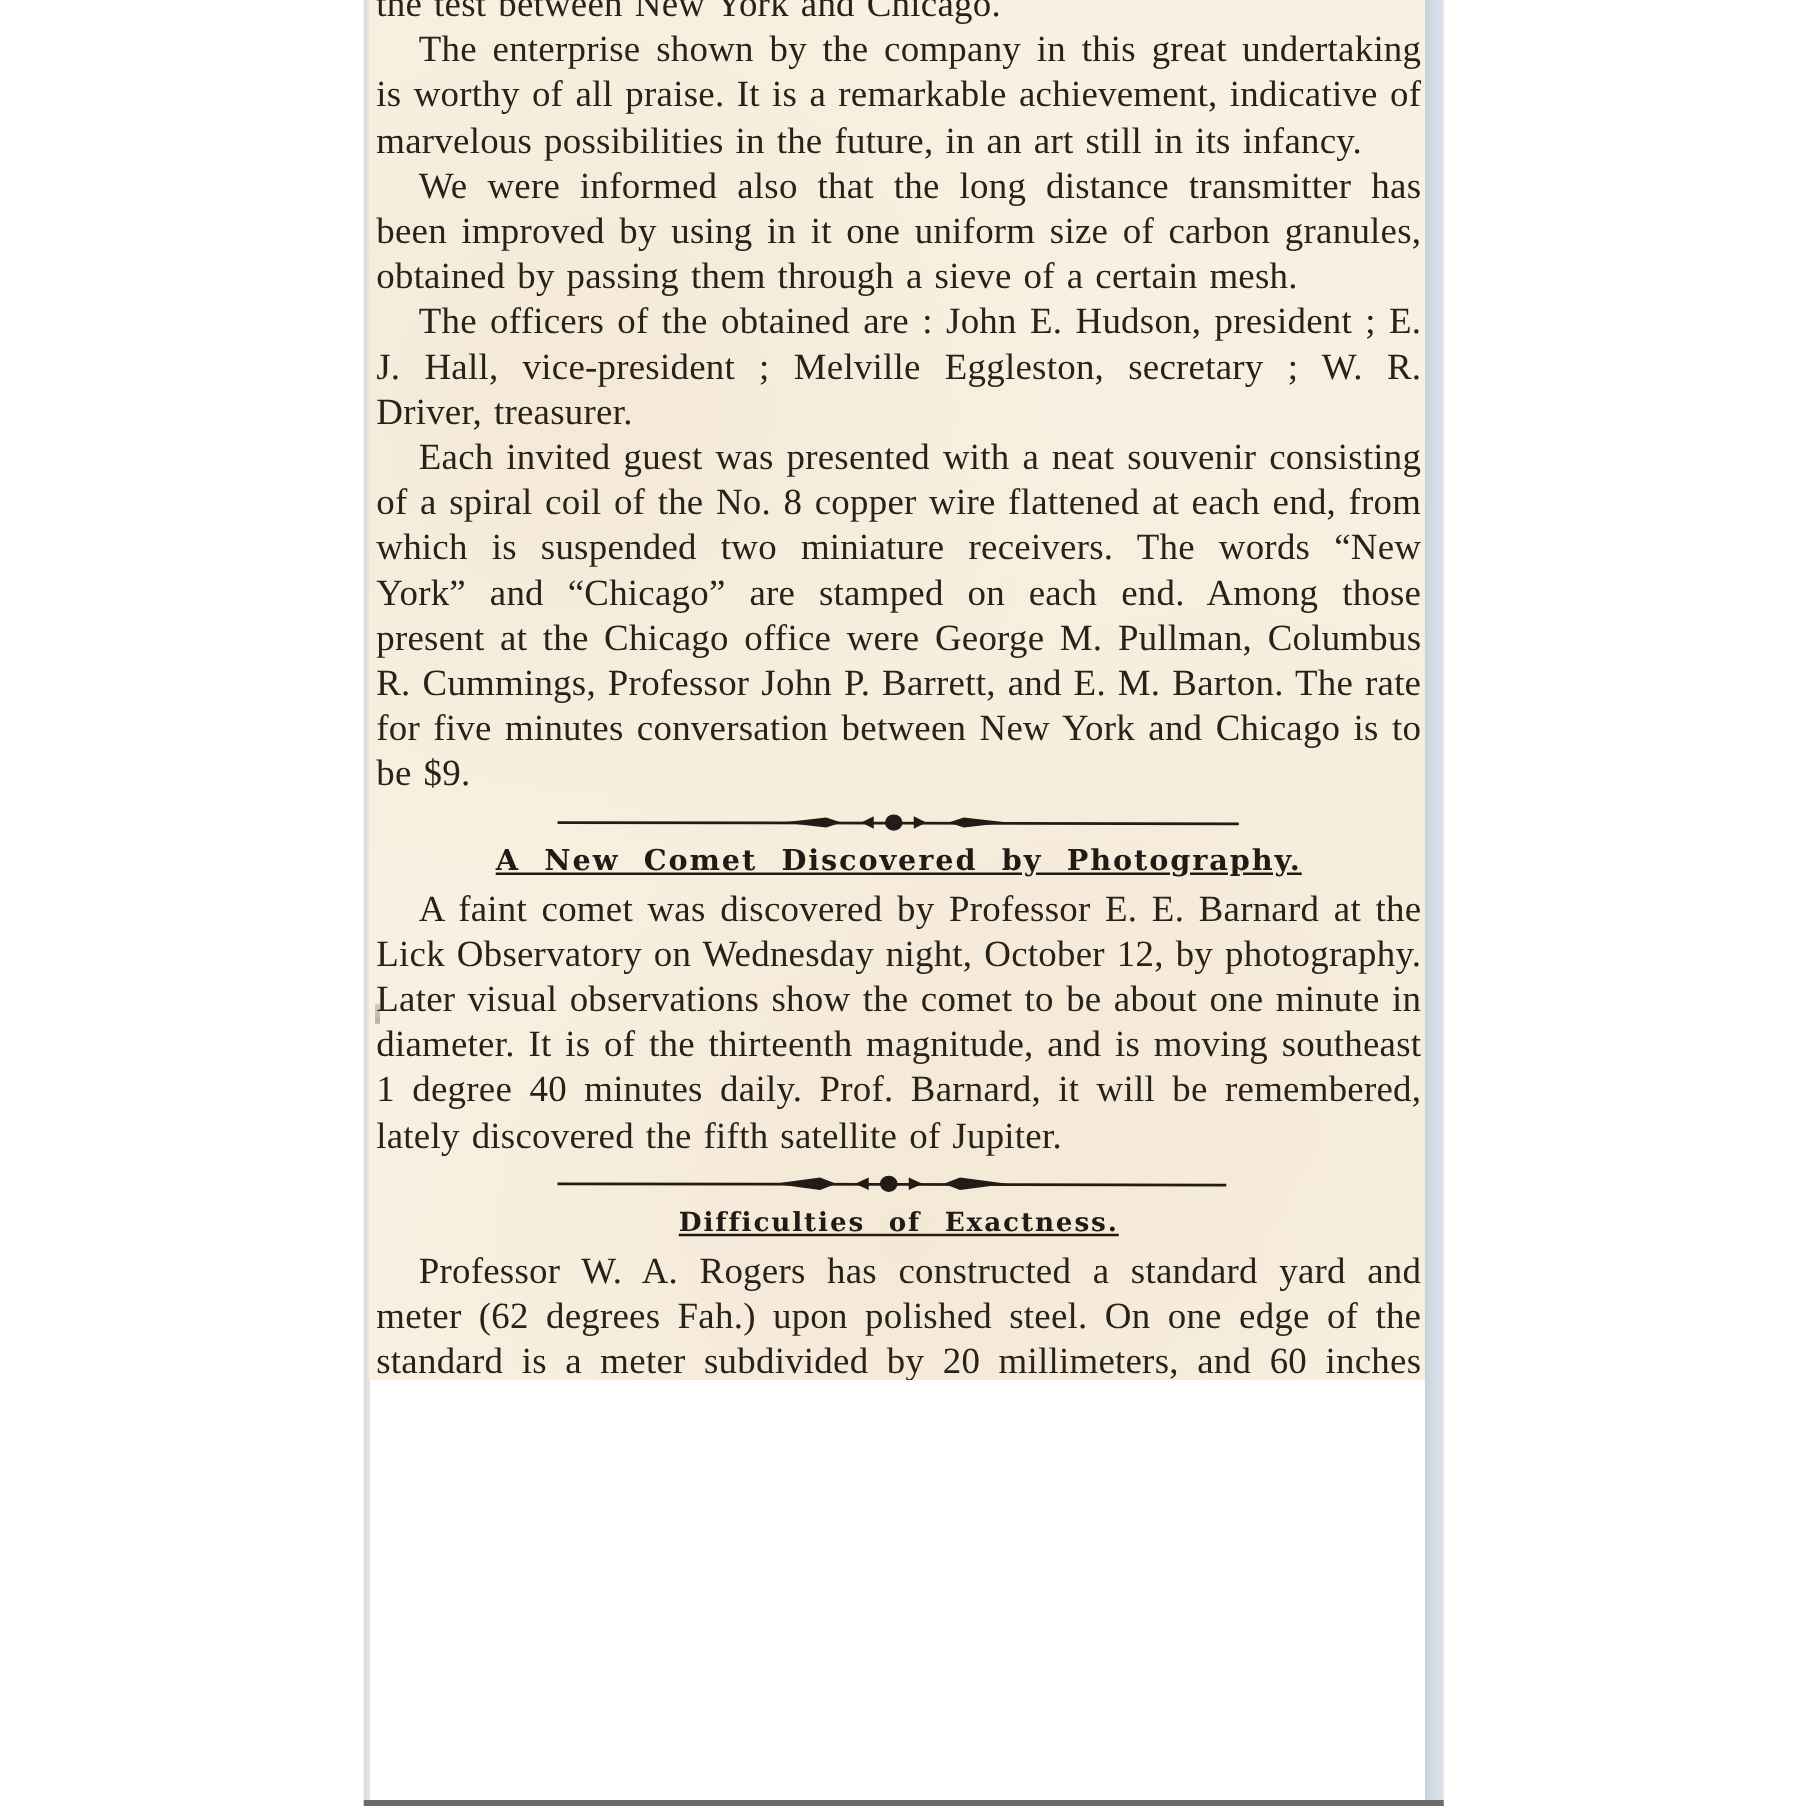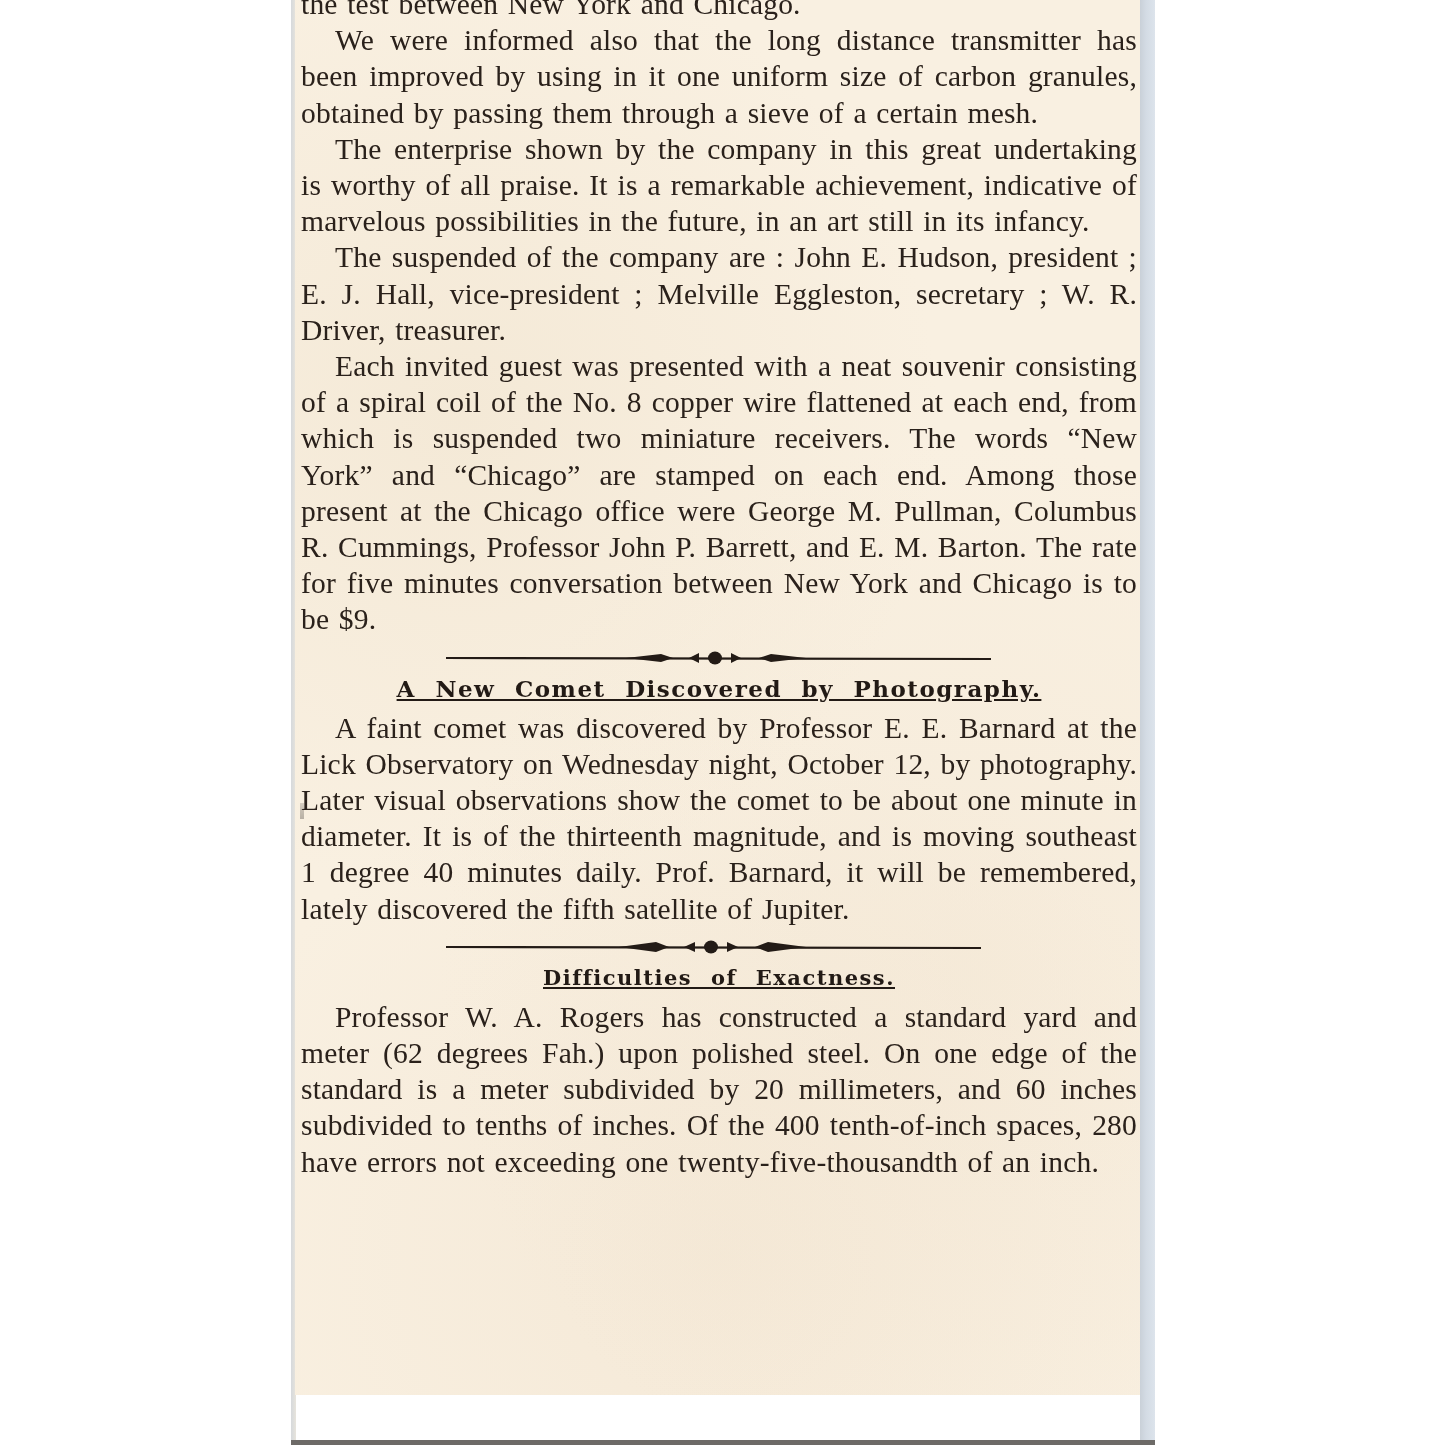--- a/index.html
+++ b/index.html
@@ -27,21 +27,21 @@
       top: 0;
       width: 15px;
       height: 1445px;
       background: linear-gradient(to right, #c9d0d8, #d3dbe4 40%, #dde4ec);
     }
     .clipping {
       position: absolute;
       left: 295px;
       top: 0;
       width: 846px;
-      height: 1395px;
+      height: 1104px;
       background: #f9f0e1;
       background-image:
         radial-gradient(circle at 20% 30%, rgba(235,220,195,0.35), transparent 40%),
         radial-gradient(circle at 80% 70%, rgba(240,226,205,0.35), transparent 45%),
         radial-gradient(circle at 50% 90%, rgba(238,222,200,0.4), transparent 40%);
       overflow: hidden;
     }
     .column {
       position: absolute;
       left: 6px;
@@ -106,23 +106,23 @@
 <div class="scan-left-edge"></div>
 
 <div class="clipping">
   <div class="smudge"></div>
 
   <div class="column">
 
     <p class="para no-indent">the test between New York and Chicago.</p>
 
     <section>
+      <p class="para">The enterprise shown by the company in this great undertaking is worthy of all praise. It is a remarkable achievement, indicative of marvelous possibilities in the future, in an art still in its infancy.</p>
       <p class="para">We were informed also that the long distance transmitter has been improved by using in it one uniform size of carbon granules, obtained by passing them through a sieve of a certain mesh.</p>
-      <p class="para">The enterprise shown by the company in this great undertaking is worthy of all praise. It is a remarkable achievement, indicative of marvelous possibilities in the future, in an art still in its infancy.</p>
-      <p class="para">The suspended of the company are : John E. Hudson, president ; E. J. Hall, vice-president ; Melville Eggleston, secretary ; W. R. Driver, treasurer.</p>
+      <p class="para">The officers of the obtained are : John E. Hudson, president ; E. J. Hall, vice-president ; Melville Eggleston, secretary ; W. R. Driver, treasurer.</p>
       <p class="para">Each invited guest was presented with a neat souvenir consisting of a spiral coil of the No. 8 copper wire flattened at each end, from which is suspended two miniature receivers. The words “New York” and “Chicago” are stamped on each end. Among those present at the Chicago office were George M. Pullman, Columbus R. Cummings, Professor John P. Barrett, and E. M. Barton. The rate for five minutes conversation between New York and Chicago is to be $9.</p>
     </section>
 
     <div class="rule">
       <svg width="836" height="24" viewBox="0 0 836 24" style="left:0">
         <g fill="#231b16" stroke="#231b16">
           <line x1="145" y1="12" x2="690" y2="13" stroke-width="2.2"></line>
           <path d="M325 12 L360 8 L372 12 L360 16 Z" stroke="none"></path>
           <path d="M388 12 L398 7 L398 17 Z" stroke="none"></path>
           <ellipse cx="414" cy="12" rx="7" ry="6.5" stroke="none"></ellipse>

